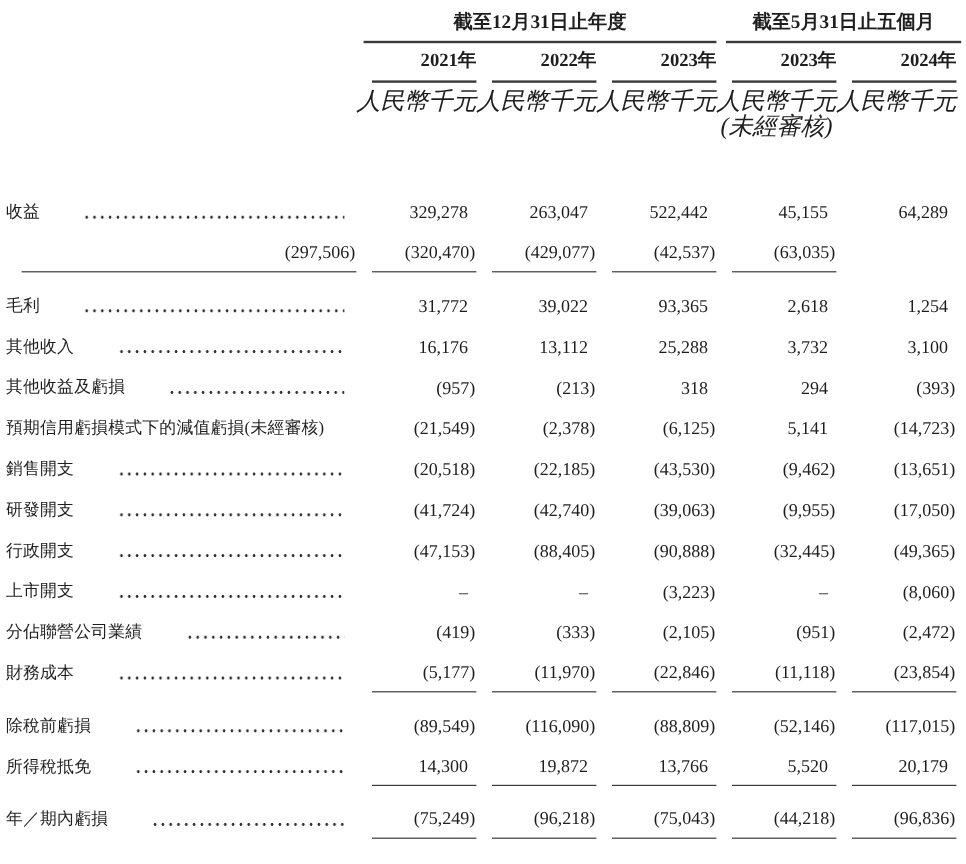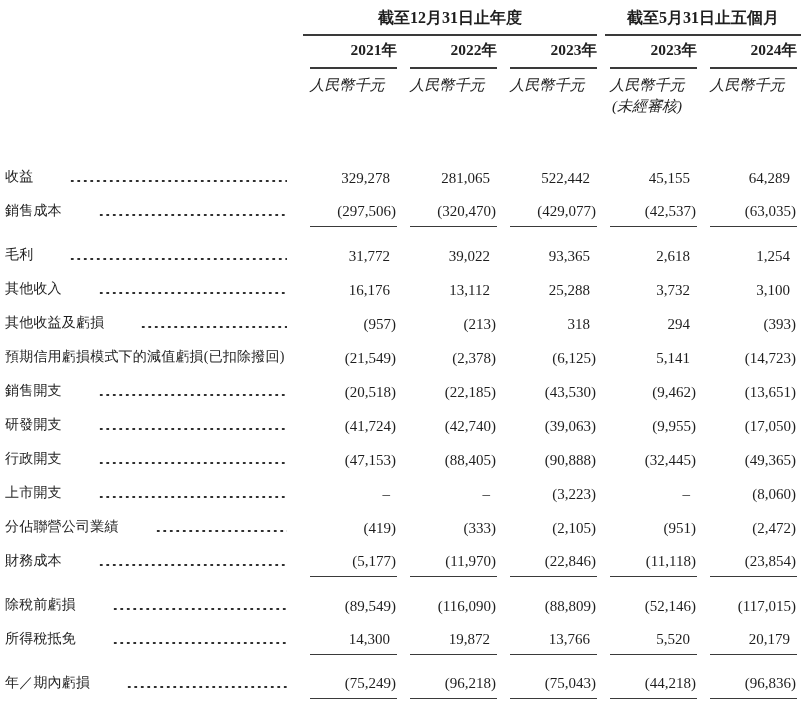--- a/index.html
+++ b/index.html
@@ -35,21 +35,21 @@
     font-size: 15.5px;
     padding-bottom: 6px;
     border-bottom: 2px solid #3a3a3a;
     margin-left: 13px;
     white-space: nowrap;
   }
   .unit-row { margin-top: 6px; }
   .unit, .note {
     text-align: center;
     font-style: italic;
-    font-size: 15px;
+    font-size: 20px;
     line-height: 21px;
     white-space: nowrap;
   }
 
   
   .tbody { margin-top: 42px; }
   .row { display: grid; grid-template-columns: 292px repeat(5, 100px); height: 34px; align-items: end; }
   .row.rule-after { margin-bottom: 10px; }
 
   .label-cell { display: flex; align-items: flex-end; padding-bottom: 7px; overflow: hidden; gap: 32px; }
@@ -111,30 +111,26 @@
     <div class="note"></div>
   </div>
 
   <div class="tbody">
       <div class="row">
     <div class="label-cell">
       <span class="label">收益</span>
       <span class="leader"></span>
     </div>
     <div class="num no-paren">329,278</div>
-    <div class="num no-paren">281,065</div>
+    <div class="num no-paren">263,047</div>
     <div class="num no-paren">522,442</div>
     <div class="num no-paren">45,155</div>
     <div class="num no-paren">64,289</div>
   </div>
       <div class="row rule-after">
-    <div class="label-cell">
-      <span class="label">銷售成本</span>
-      <span class="leader"></span>
-    </div>
     <div class="num">(297,506)</div>
     <div class="num">(320,470)</div>
     <div class="num">(429,077)</div>
     <div class="num">(42,537)</div>
     <div class="num">(63,035)</div>
   </div>
       <div class="row">
     <div class="label-cell">
       <span class="label">毛利</span>
       <span class="leader"></span>
@@ -162,21 +158,21 @@
       <span class="leader"></span>
     </div>
     <div class="num">(957)</div>
     <div class="num">(213)</div>
     <div class="num no-paren">318</div>
     <div class="num no-paren">294</div>
     <div class="num">(393)</div>
   </div>
       <div class="row">
     <div class="label-cell">
-      <span class="label">預期信用虧損模式下的減值虧損(已扣除撥回)</span>
+      <span class="label">預期信用虧損模式下的減值虧損(未經審核)</span>
       <span class="leader"></span>
     </div>
     <div class="num">(21,549)</div>
     <div class="num">(2,378)</div>
     <div class="num">(6,125)</div>
     <div class="num no-paren">5,141</div>
     <div class="num">(14,723)</div>
   </div>
       <div class="row">
     <div class="label-cell">

